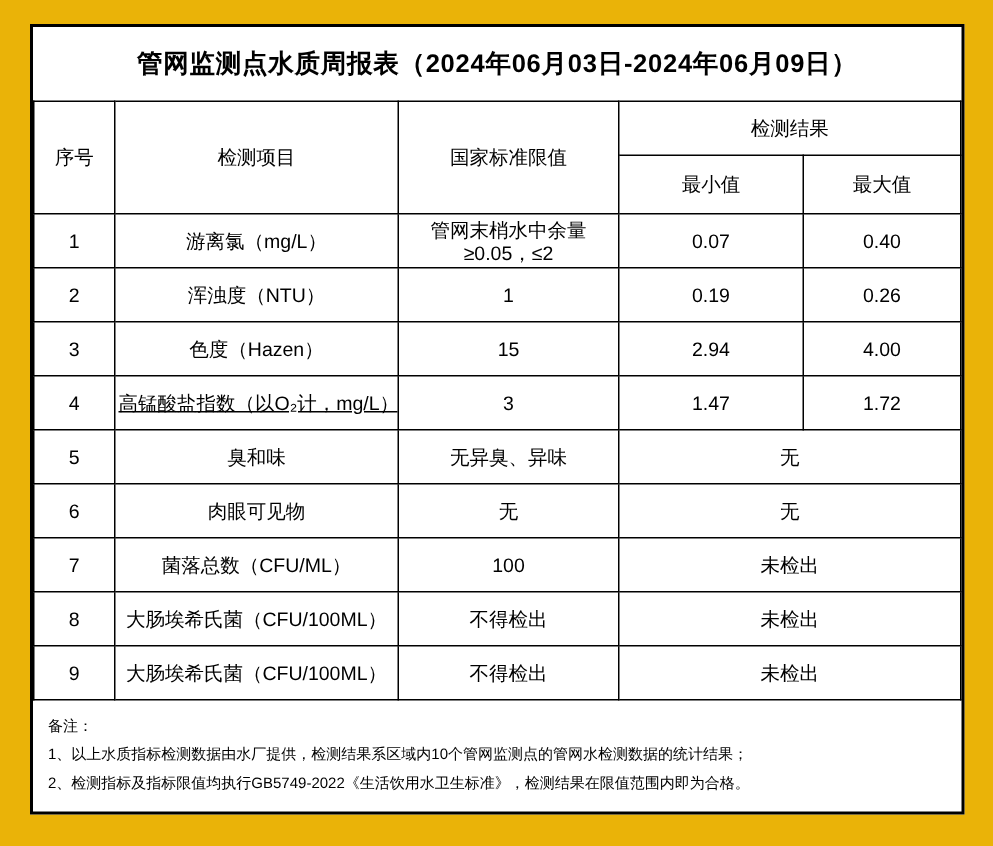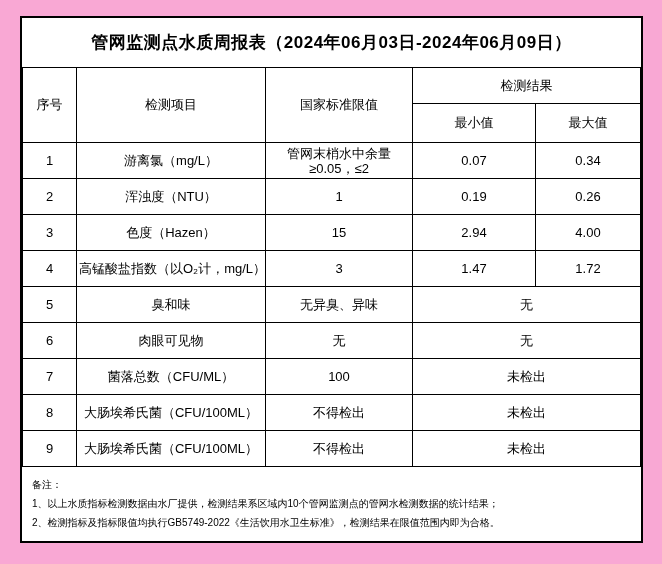--- a/index.html
+++ b/index.html
@@ -6,21 +6,21 @@
     margin: 0;
     padding: 0;
     background: #ffffff;
     font-family: "Liberation Sans", sans-serif;
     color: #000000;
   }
   .canvas {
     position: relative;
     width: 662px;
     height: 564px;
-    background: #f9a8d4;
+    background: #eab308;
     overflow: hidden;
   }
   .page {
     position: absolute;
     left: 20px;
     top: 16px;
     width: 623px;
     height: 527px;
     box-sizing: border-box;
     border: 2px solid #000000;
@@ -46,21 +46,21 @@
     text-align: center;
     vertical-align: middle;
     font-size: 13px;
     font-weight: normal;
     padding: 1px 2px;
     overflow: hidden;
   }
   table.report thead th { height: 33px; }
   table.report thead tr.sub th { height: 36px; }
   table.report tbody td { height: 33px; }
-  td.tight { font-size: 12px; white-space: nowrap; padding: 1px 0; }
+  td.tight { font-size: 12px; white-space: nowrap; padding: 1px 0; text-decoration: underline; }
   td.wrap2 { font-size: 12.5px; line-height: 15px; }
   .notes {
     padding: 8px 10px 0 10px;
     font-size: 10px;
     line-height: 19px;
     text-align: left;
   }
   .notes div { white-space: nowrap; }
 </style>
 </head>
@@ -90,21 +90,21 @@
           <th>最小值</th>
           <th>最大值</th>
         </tr>
       </thead>
       <tbody>
         <tr>
           <td>1</td>
           <td>游离氯（mg/L）</td>
           <td class="wrap2">管网末梢水中余量≥0.05，≤2</td>
           <td>0.07</td>
-          <td>0.34</td>
+          <td>0.40</td>
         </tr>
         <tr>
           <td>2</td>
           <td>浑浊度（NTU）</td>
           <td>1</td>
           <td>0.19</td>
           <td>0.26</td>
         </tr>
         <tr>
           <td>3</td>

